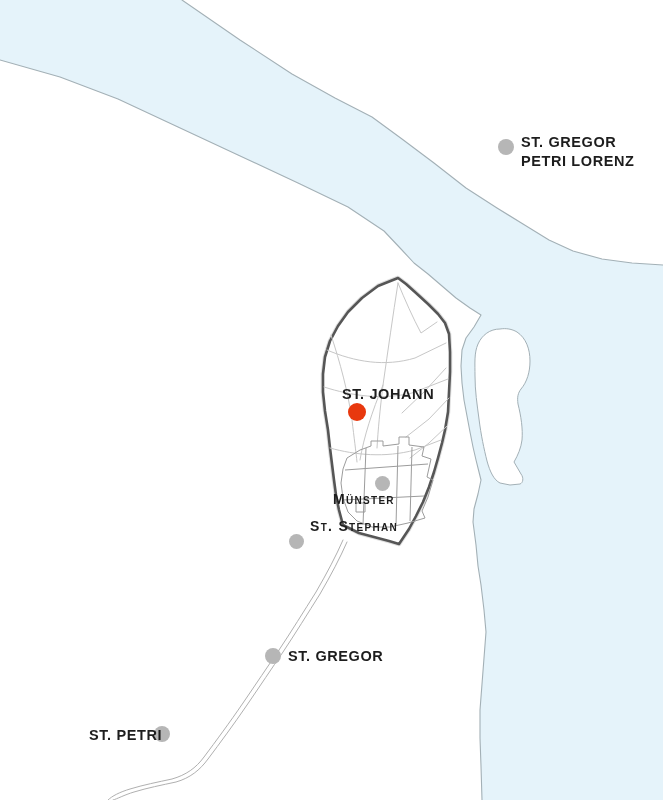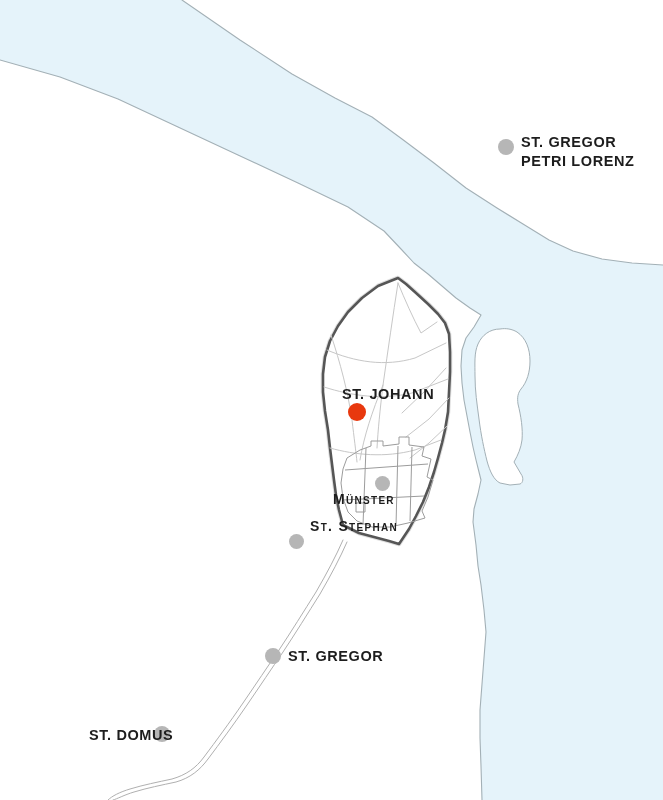--- a/index.html
+++ b/index.html
@@ -110,16 +110,16 @@
       <div class="dot" style="left: 288.5px; top: 533.5px; width: 15px; height: 15px; background: rgb(182, 182, 182);"></div>
       <div class="lbl smallcaps" style="left: 310px; top: 518px; text-align: right;">
         <div>St. Stephan</div>
       </div>
       <div class="dot" style="left: 265px; top: 648px; width: 16px; height: 16px; background: rgb(182, 182, 182);"></div>
       <div class="lbl bold" style="left: 288px; top: 647px;">
         <div>ST. GREGOR</div>
       </div>
       <div class="dot" style="left: 154px; top: 726px; width: 16px; height: 16px; background: rgb(182, 182, 182);"></div>
       <div class="lbl bold" style="left: 89px; top: 726px;">
-        <div>ST. DOMUS</div>
+        <div>ST. PETRI</div>
       </div>
     </div>
 </div>
 
 </body></html>

